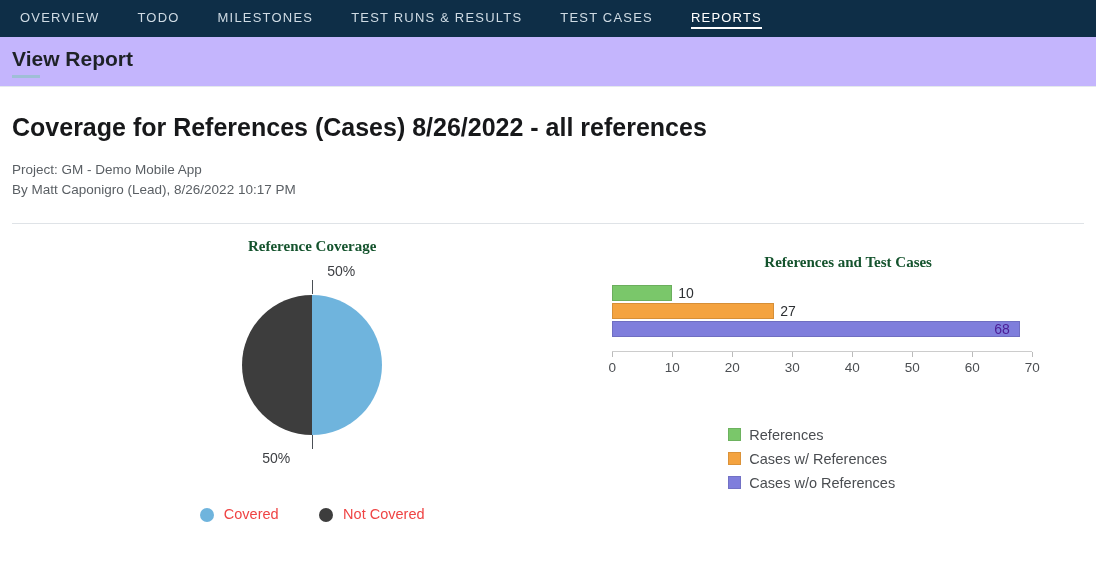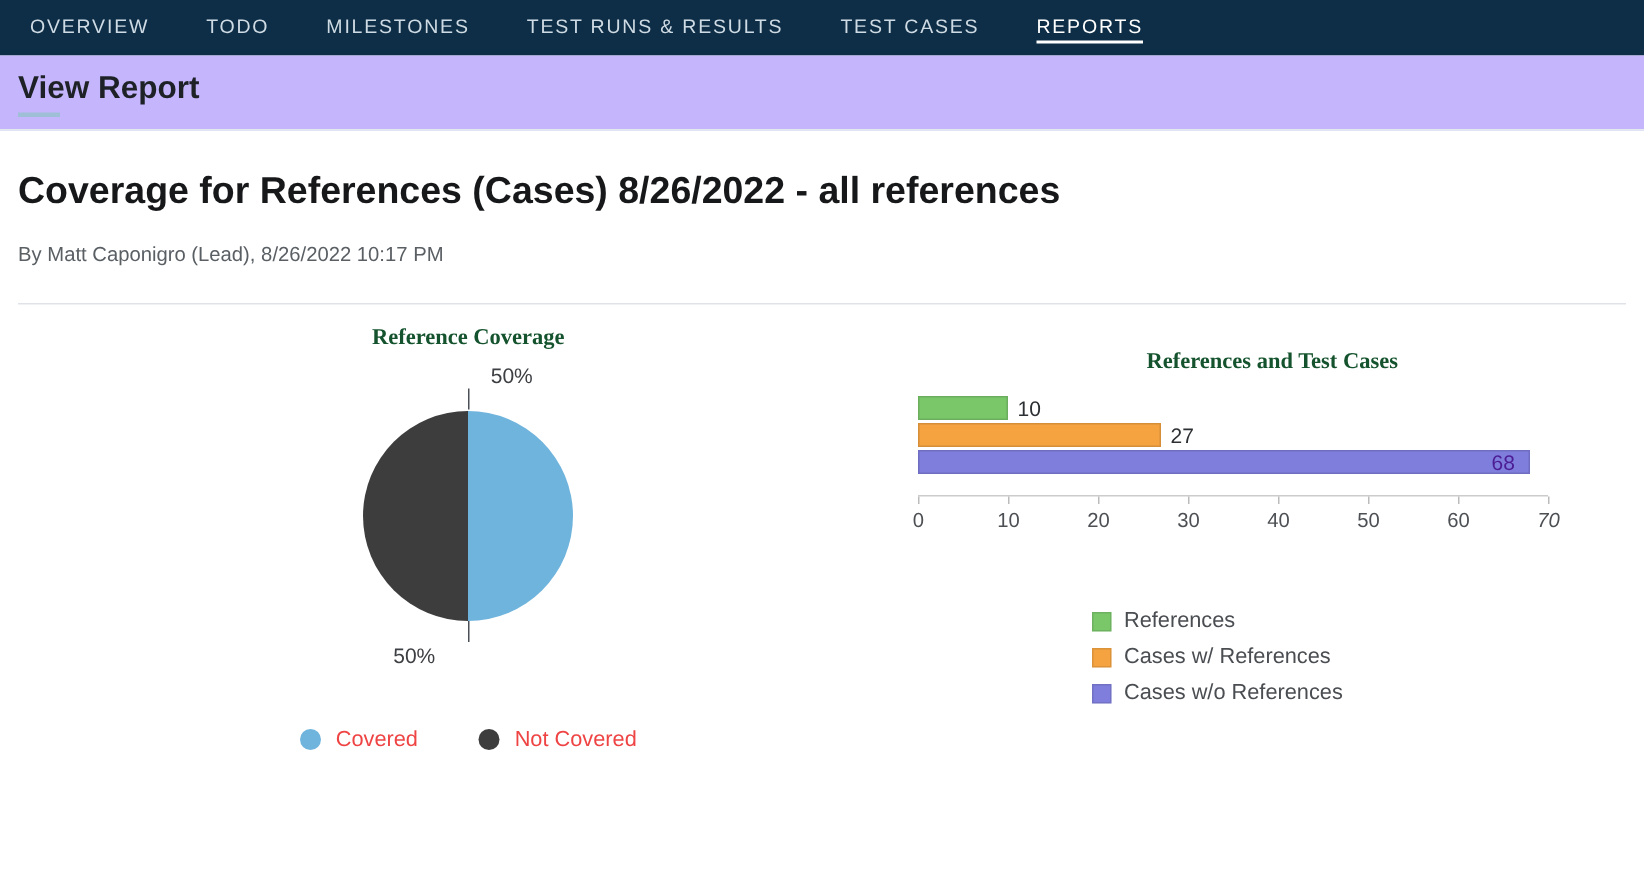--- a/index.html
+++ b/index.html
@@ -229,20 +229,21 @@
   <a href="#" class="active">REPORTS</a>
 </div>
 
 <div class="subhead">
   <h1>View Report</h1>
   <div class="accent"></div>
 </div>
 
 <div class="content">
   <div class="report-title">Coverage for References (Cases) 8/26/2022 - all references</div>
+  <div class="meta">Project: GM - Demo Mobile App</div>
   <div class="meta">By Matt Caponigro (Lead), 8/26/2022 10:17 PM</div>
   <hr class="hr">
 
   <div class="charts-row">
 
     <div class="chart-left">
       <div class="chart-title">Reference Coverage</div>
       <div class="pie-area">
         <span class="pie-label top">50%</span>
         <div class="tick top"></div>
@@ -283,21 +284,21 @@
             <div class="xlabel" style="left: 120px;">20</div>
             <div class="xtick" style="left: 180px;"></div>
             <div class="xlabel" style="left: 180px;">30</div>
             <div class="xtick" style="left: 240px;"></div>
             <div class="xlabel" style="left: 240px;">40</div>
             <div class="xtick" style="left: 300px;"></div>
             <div class="xlabel" style="left: 300px;">50</div>
             <div class="xtick" style="left: 360px;"></div>
             <div class="xlabel" style="left: 360px;">60</div>
             <div class="xtick" style="left: 420px;"></div>
-            <div class="xlabel" style="left: 420px; font-style: italic;">70</div>
+            <div class="xlabel" style="left: 420px;">70</div>
           </div>
       </div>
 
       <div class="bar-legend">
         <div class="row">
           <span class="sq green"></span>
           <span>References</span>
         </div>
         <div class="row">
           <span class="sq orange"></span>

